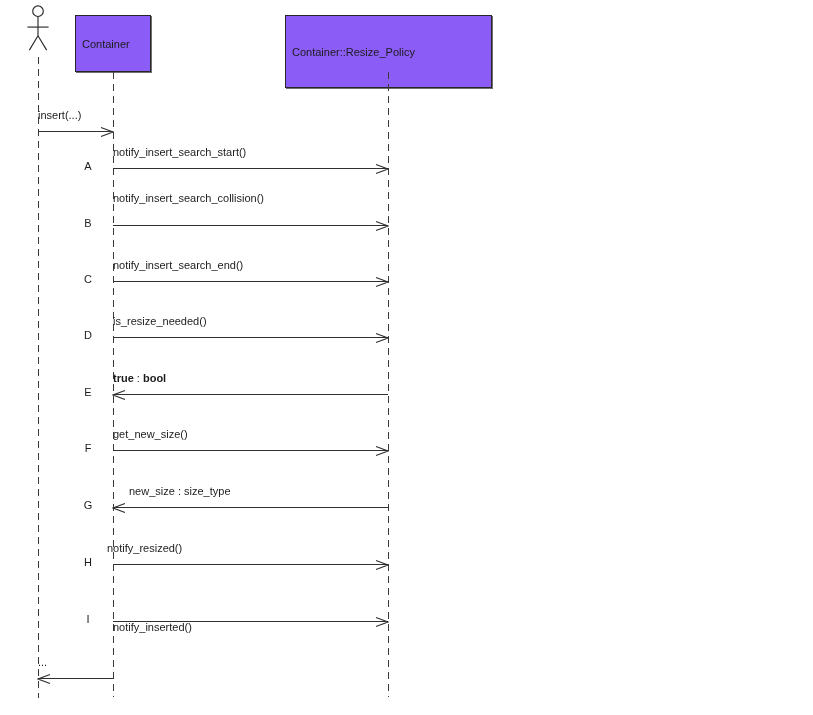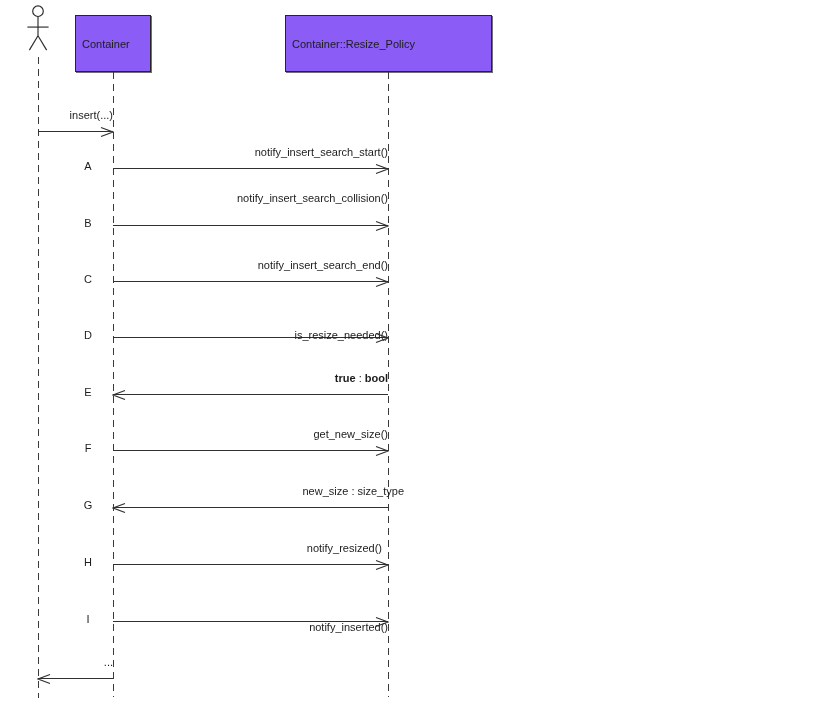--- a/index.html
+++ b/index.html
@@ -20,33 +20,33 @@
     box-shadow: 1px 1px 0 #6f6f6f;
     background: #8b5cf6;
     display: flex;
     align-items: center;
     padding-left: 6px;
     font-size: 11px;
     color: #1c1c1c;
     white-space: nowrap;
   }
   .box-container { left: 75px; top: 15px; width: 76px; height: 57px; }
-  .box-policy   { left: 285px; top: 15px; width: 207px; height: 57px; }
+  .box-policy   { left: 285px; top: 15px; width: 207px; height: 73px; }
   .lifeline {
     position: absolute;
     width: 1px;
     background-image: repeating-linear-gradient(
       to bottom, #3a3a3a 0px, #3a3a3a 7px, transparent 7px, transparent 12px);
   }
   .lifeline-actor { top: 57px; height: 641px; }
   .lifeline-obj  { top: 72px; height: 625px; }
   .msg-line  { position: absolute; height: 0; border-top: 1px solid #303030; }
   .msg-label {
     position: absolute; height: 16px; line-height: 16px;
-    text-align: right; font-size: 11px; color: #1c1c1c; white-space: nowrap;
+    text-align: left; font-size: 11px; color: #1c1c1c; white-space: nowrap;
   }
   .msg-letter {
     position: absolute; width: 16px; height: 14px; line-height: 14px;
     text-align: center; font-size: 11px; color: #1c1c1c;
   }
   .arrowhead { position: absolute; width: 14px; height: 12px; }
   .arrowhead polyline { stroke: #303030; stroke-width: 1.2; fill: none; }
 </style>
 </head>
 <body>
@@ -91,21 +91,21 @@
       <svg class="arrowhead" viewBox="0 0 14 12" style="left: 375px; top: 220px;">
         <polyline points="1,1.5 13,6 1,10.5"></polyline>
       </svg>
       <div class="msg-line" style="left: 113px; top: 281px; width: 275px;"></div>
       <div class="msg-label" style="left: 113px; width: 275px; top: 257px;">notify_insert_search_end()</div>
       <div class="msg-letter" style="left: 80px; top: 272px;">C</div>
       <svg class="arrowhead" viewBox="0 0 14 12" style="left: 375px; top: 276px;">
         <polyline points="1,1.5 13,6 1,10.5"></polyline>
       </svg>
       <div class="msg-line" style="left: 113px; top: 337px; width: 275px;"></div>
-      <div class="msg-label" style="left: 113px; width: 275px; top: 327px;">is_resize_needed()</div>
+      <div class="msg-label" style="left: 113px; width: 275px; top: 313px;">is_resize_needed()</div>
       <div class="msg-letter" style="left: 80px; top: 328px;">D</div>
       <svg class="arrowhead" viewBox="0 0 14 12" style="left: 375px; top: 332px;">
         <polyline points="1,1.5 13,6 1,10.5"></polyline>
       </svg>
       <div class="msg-line" style="left: 113px; top: 394px; width: 275px;"></div>
       <div class="msg-label" style="left: 113px; width: 275px; top: 370px;"><span style="font-weight: bold;">true</span><span> : </span><span style="font-weight: bold;">bool</span></div>
       <div class="msg-letter" style="left: 80px; top: 385px;">E</div>
       <svg class="arrowhead" viewBox="0 0 14 12" style="left: 112px; top: 389px;">
         <polyline points="13,1.5 1,6 13,10.5"></polyline>
       </svg>

